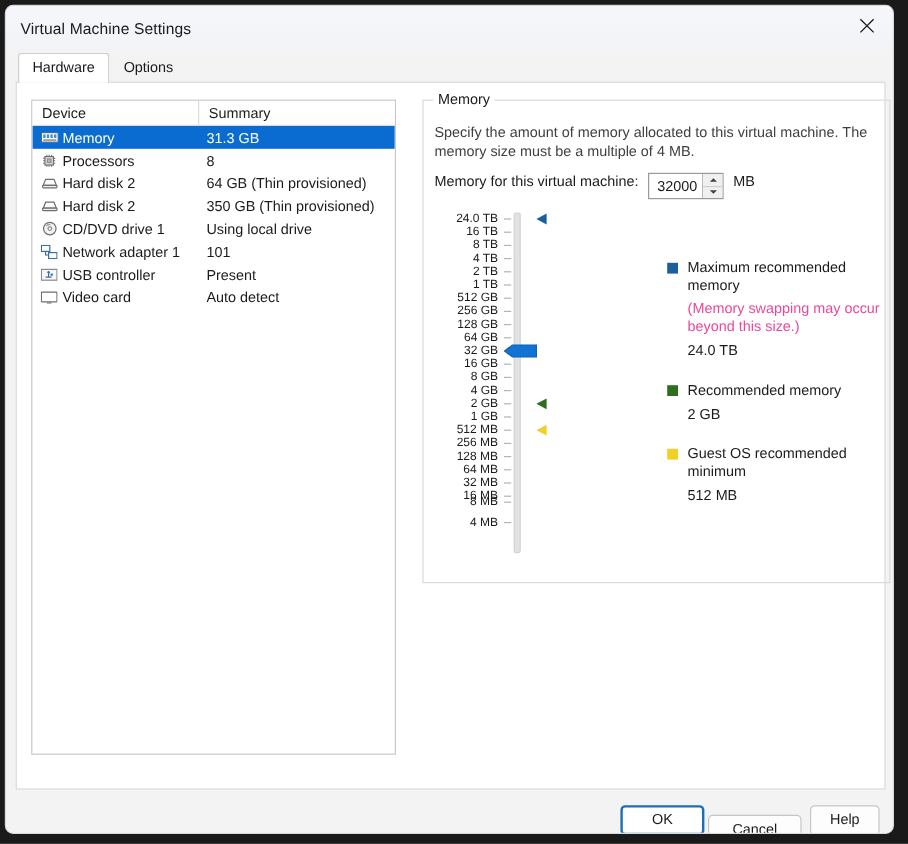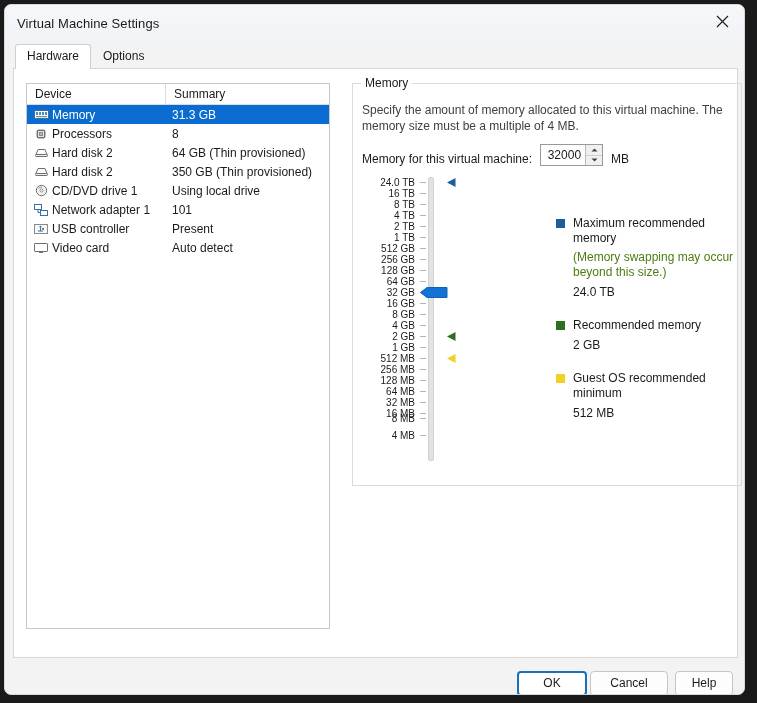--- a/index.html
+++ b/index.html
@@ -203,21 +203,21 @@
     width: 372px;
     font-size: 12px;
     line-height: 16px;
     color: #404040;
   }
   #memory-field-row {
     position: absolute;
     left: 9px;
     top: 60px;
     display: flex;
-    align-items: flex-end;
+    align-items: flex-start;
   }
   #memory-field-label { font-size: 12px; margin-right: 8px; }
   #memory-spinner {
     display: flex;
     align-items: stretch;
     width: 63px;
     height: 22px;
     border: 1px solid #9a9a9a;
     background: #ffffff;
     box-sizing: border-box;
@@ -316,39 +316,39 @@
     width: 9px;
     height: 9px;
     flex: 0 0 9px;
     margin: 3px 8px 0 0;
   }
   .legend-title { font-size: 12px; line-height: 15px; }
   .legend-note {
     margin: 4px 0 0 17px;
     font-size: 12px;
     line-height: 15px;
-    color: #4d7c0f;
+    color: #ec4899;
   }
   .legend-value {
     margin: 5px 0 0 17px;
     font-size: 12px;
     line-height: 15px;
   }
 
   
   #footer {
     position: absolute;
     left: 0;
     top: 656px;
     width: 100%;
     height: 35px;
     background: #f3f3f3;
   }
   #ok-button     { position: absolute; left: 500px; top: 10px; width: 70px; margin-left: 12px; }
-  #cancel-button { position: absolute; left: 585px; top: 10px; width: 78px; }
+  #cancel-button { position: absolute; left: 585px; top: 18px; width: 78px; }
   #help-button   { position: absolute; left: 670px; top: 10px; width: 58px; }
 </style>
 </head>
 <body>
 
 <div id="window">
 
   <div id="titlebar">
     <div id="title-text">Virtual Machine Settings</div>
     <div id="close-button">

